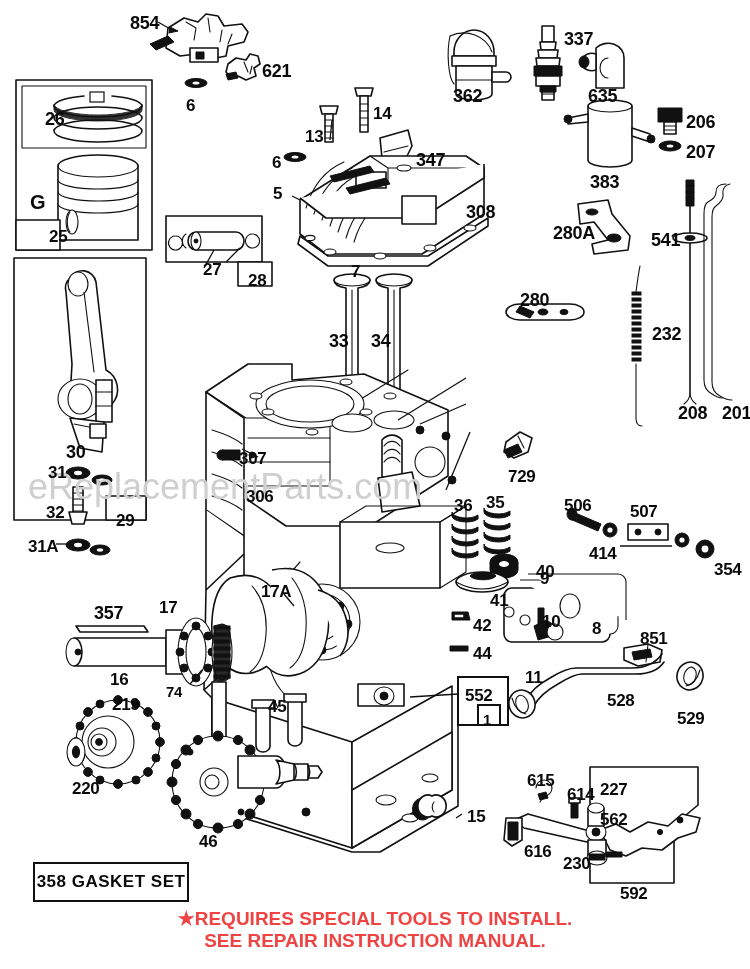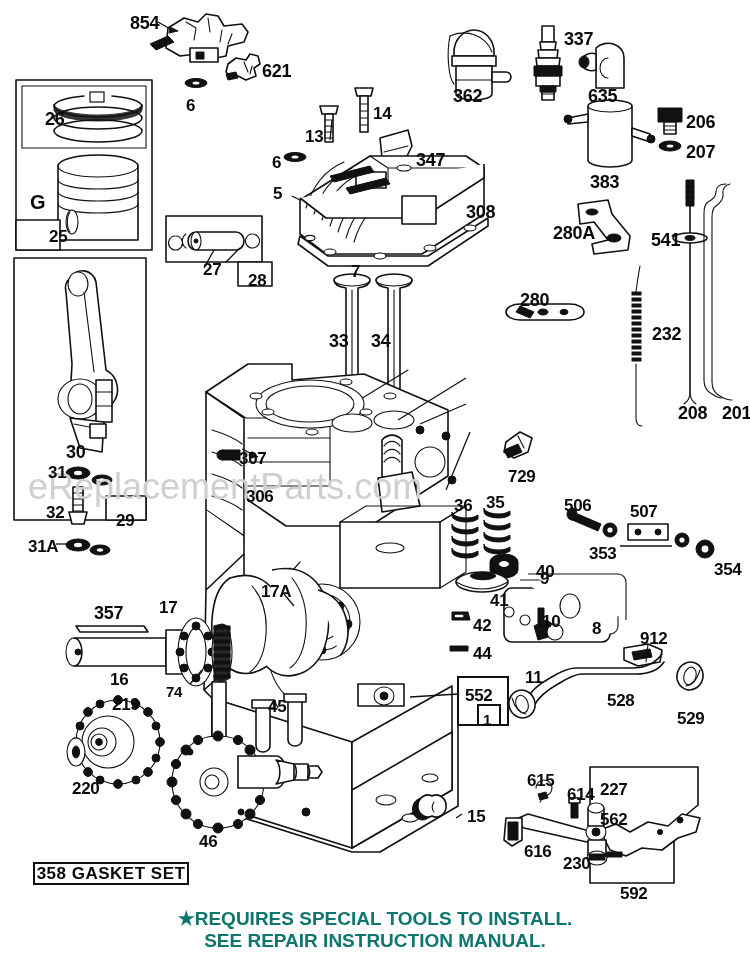--- a/index.html
+++ b/index.html
@@ -39,21 +39,21 @@
     border-bottom:2px solid #111;
     box-sizing:border-box;
   }
   .starbox div:last-child{border-bottom:none;}
   .footnote{
     position:absolute;
     text-align:center;
     font-family:"Liberation Sans",sans-serif;
     font-weight:bold;
     font-size:19px;
-    color:#0f766e;
+    color:#ef4444;
     line-height:1.15;
     white-space:nowrap;
   }
   .gasketbox{
     position:absolute;
     border:2px solid #111;
     background:#fff;
     font-family:"Liberation Sans",sans-serif;
     font-weight:bold;font-size:17px;color:#0a0a0a;
     display:flex;align-items:center;justify-content:center;
@@ -704,21 +704,21 @@
     <path class="lead" d="M330 140 L332 120"></path>
     <path class="lead" d="M601 857 l20 -4"></path>
   </svg>
 
   <div class="wmark" style="left:28px;top:466px;">eReplacementParts.com</div>
 
 
   <div class="grpbox" style="left:457px;top:676px;width:52px;height:50px;"></div>
   <div class="grpbox" style="left:477px;top:704px;width:24px;height:22px;"></div>
 
-  <div class="gasketbox" style="left:33px;top:862px;width:156px;height:23px;">358 GASKET SET</div>
+  <div class="gasketbox" style="left:33px;top:862px;width:156px;height:40px;">358 GASKET SET</div>
 
   <div class="footnote" style="left:0;top:908px;width:750px;">
     <div>★REQUIRES SPECIAL TOOLS TO INSTALL.</div>
     <div>SEE REPAIR INSTRUCTION MANUAL.</div>
   </div>
 
   <div id="callout-layer">
       <div class="lbl s18" style="left: 130px; top: 14px;">854</div>
       <div class="lbl s18" style="left: 262px; top: 62px;">621</div>
       <div class="lbl s17" style="left: 186px; top: 97px;">6</div>
@@ -753,31 +753,31 @@
       <div class="lbl s18" style="left: 66px; top: 443px;">30</div>
       <div class="lbl s17" style="left: 48px; top: 464px;">31</div>
       <div class="lbl s17" style="left: 46px; top: 504px;">32</div>
       <div class="lbl s17" style="left: 116px; top: 512px;">29</div>
       <div class="lbl s17" style="left: 28px; top: 538px;">31A</div>
       <div class="lbl s17" style="left: 508px; top: 468px;">729</div>
       <div class="lbl s17" style="left: 454px; top: 497px;">36</div>
       <div class="lbl s17" style="left: 486px; top: 494px;">35</div>
       <div class="lbl s17" style="left: 564px; top: 497px;">506</div>
       <div class="lbl s17" style="left: 630px; top: 503px;">507</div>
-      <div class="lbl s17" style="left: 589px; top: 545px;">353</div>
+      <div class="lbl s17" style="left: 589px; top: 545px;">414</div>
       <div class="lbl s17" style="left: 714px; top: 545px; margin-top: 16px;">354</div>
       <div class="lbl s17" style="left: 536px; top: 563px;">40</div>
       <div class="lbl s17" style="left: 490px; top: 592px;">41</div>
       <div class="lbl s17" style="left: 473px; top: 617px;">42</div>
       <div class="lbl s17" style="left: 473px; top: 645px;">44</div>
       <div class="lbl s17" style="left: 540px; top: 570px;">9</div>
       <div class="lbl s17" style="left: 542px; top: 613px;">10</div>
       <div class="lbl s17" style="left: 592px; top: 620px;">8</div>
       <div class="lbl s17" style="left: 525px; top: 669px;">11</div>
-      <div class="lbl s17" style="left: 640px; top: 630px;">912</div>
+      <div class="lbl s17" style="left: 640px; top: 630px;">851</div>
       <div class="lbl s17" style="left: 607px; top: 692px;">528</div>
       <div class="lbl s17" style="left: 677px; top: 710px;">529</div>
       <div class="lbl s17" style="left: 261px; top: 583px;">17A</div>
       <div class="lbl s18" style="left: 94px; top: 604px; text-align: right;">357</div>
       <div class="lbl s17" style="left: 159px; top: 599px;">17</div>
       <div class="lbl s17" style="left: 110px; top: 671px;">16</div>
       <div class="lbl s15" style="left: 166px; top: 684px;">74</div>
       <div class="lbl s17" style="left: 112px; top: 696px;">219</div>
       <div class="lbl s17" style="left: 72px; top: 780px;">220</div>
       <div class="lbl s17" style="left: 268px; top: 698px;">45</div>

